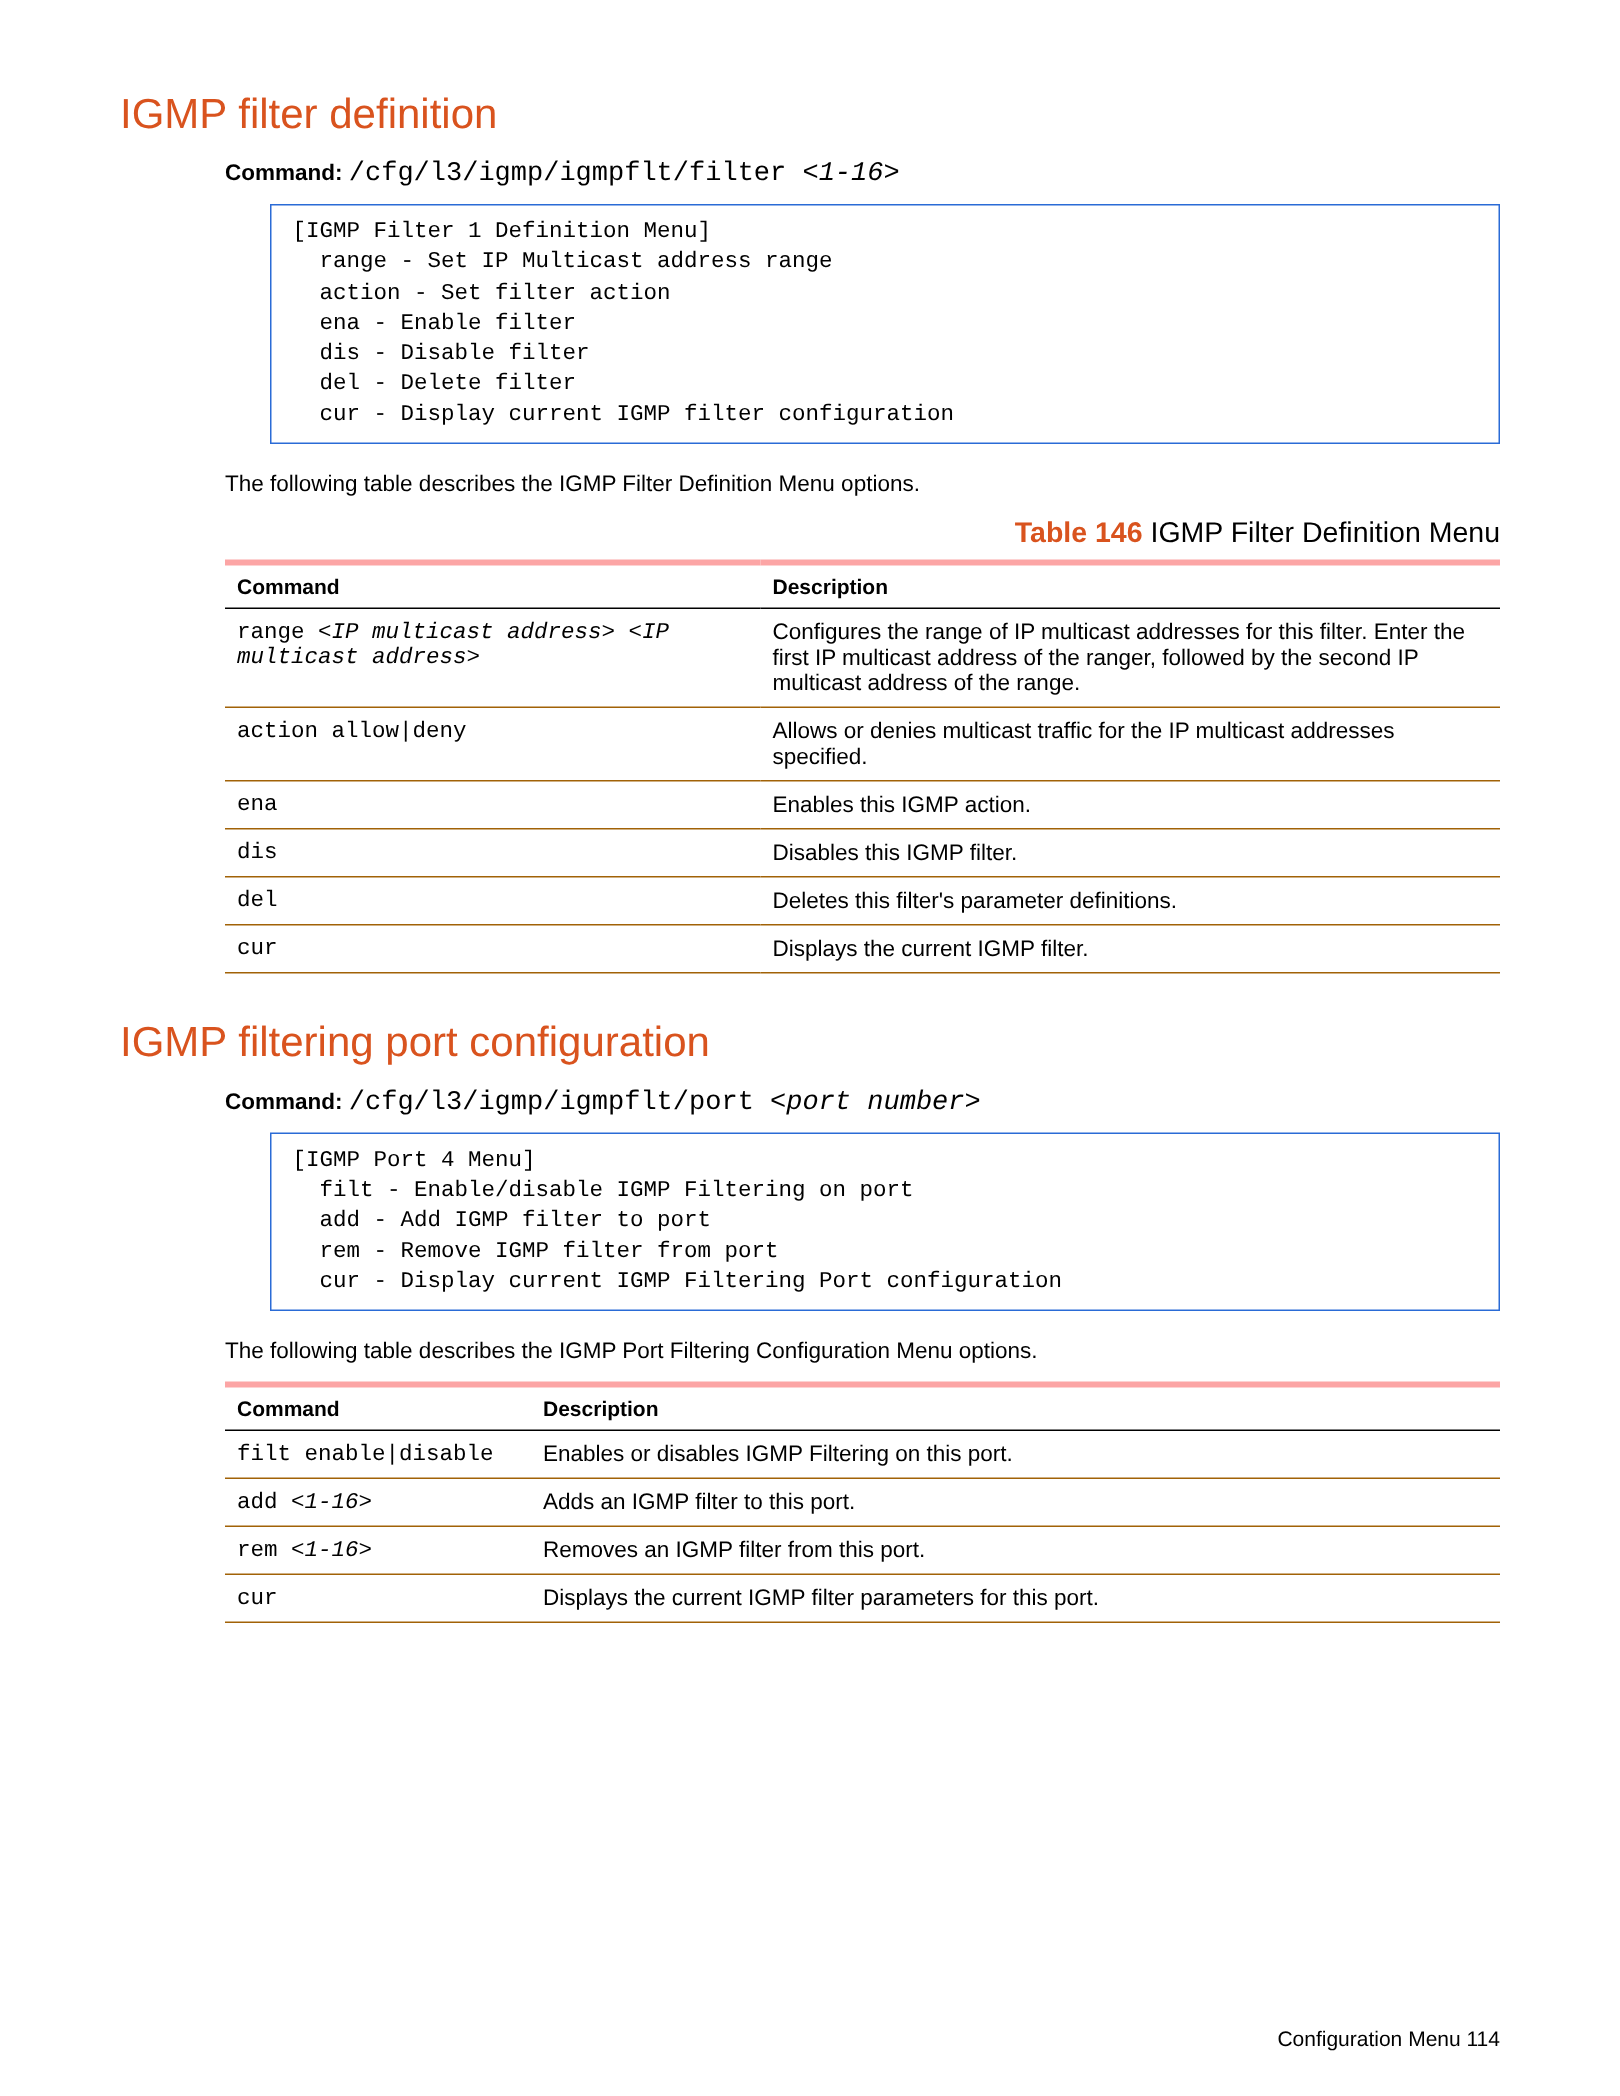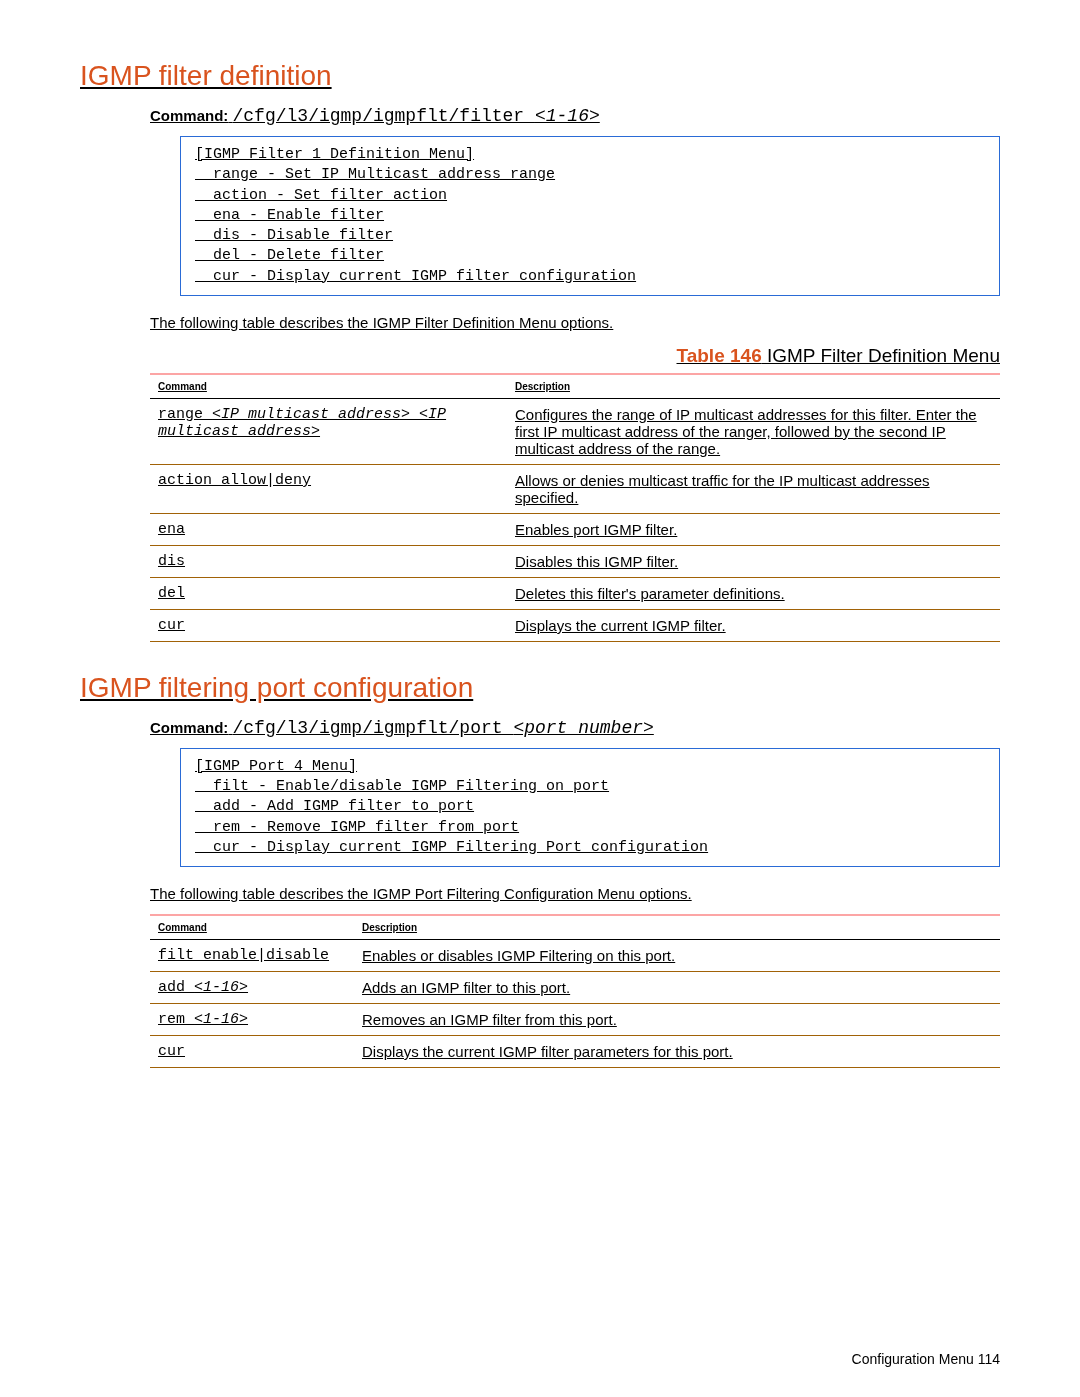--- a/index.html
+++ b/index.html
@@ -8,21 +8,20 @@
     background: #fff;
     font-family: Arial, Helvetica, sans-serif;
     color: #000;
     width: 1080px;
   }
   .page {
     padding: 60px 80px 64px 80px;
     box-sizing: border-box;
     min-height: 1397px;
     position: relative;
-    text-decoration: underline;
   }
   h2.section-heading {
     color: #d9531e;
     font-weight: normal;
     font-size: 28px;
     margin: 0 0 14px 0;
   }
   .cmd-line {
     margin: 0 0 10px 70px;
     font-size: 15px;
@@ -51,24 +50,24 @@
   .table-caption .num { color: #d9531e; font-weight: bold; }
   table.data {
     width: calc(100% - 70px);
     margin-left: 70px;
     border-collapse: collapse;
     font-size: 14px;
   }
   table.data th {
     text-align: left;
     font-weight: bold;
-    border-top: 2px solid #fca5a5;
+    border-top: 4px solid #fca5a5;
     border-bottom: 1px solid #000;
     padding: 6px 8px;
-    font-size: 10px;
+    font-size: 14px;
   }
   table.data td {
     border-bottom: 1px solid #a16207;
     padding: 7px 8px;
     vertical-align: top;
     font-size: 15px;
   }
   table.data td.cmd {
     font-family: "Courier New", monospace;
     font-size: 15px;
@@ -124,21 +123,21 @@
         <tr>
           <td class="cmd"><span>range </span><i>&lt;IP multicast address&gt; &lt;IP multicast address&gt;</i></td>
           <td>Configures the range of IP multicast addresses for this filter. Enter the first IP multicast address of the ranger, followed by the second IP multicast address of the range.</td>
         </tr>
         <tr>
           <td class="cmd"><span>action allow|deny</span><i></i></td>
           <td>Allows or denies multicast traffic for the IP multicast addresses specified.</td>
         </tr>
         <tr>
           <td class="cmd"><span>ena</span><i></i></td>
-          <td>Enables port IGMP filter.</td>
+          <td>Enables this IGMP action.</td>
         </tr>
         <tr>
           <td class="cmd"><span>dis</span><i></i></td>
           <td>Disables this IGMP filter.</td>
         </tr>
         <tr>
           <td class="cmd"><span>del</span><i></i></td>
           <td>Deletes this filter's parameter definitions.</td>
         </tr>
         <tr>

